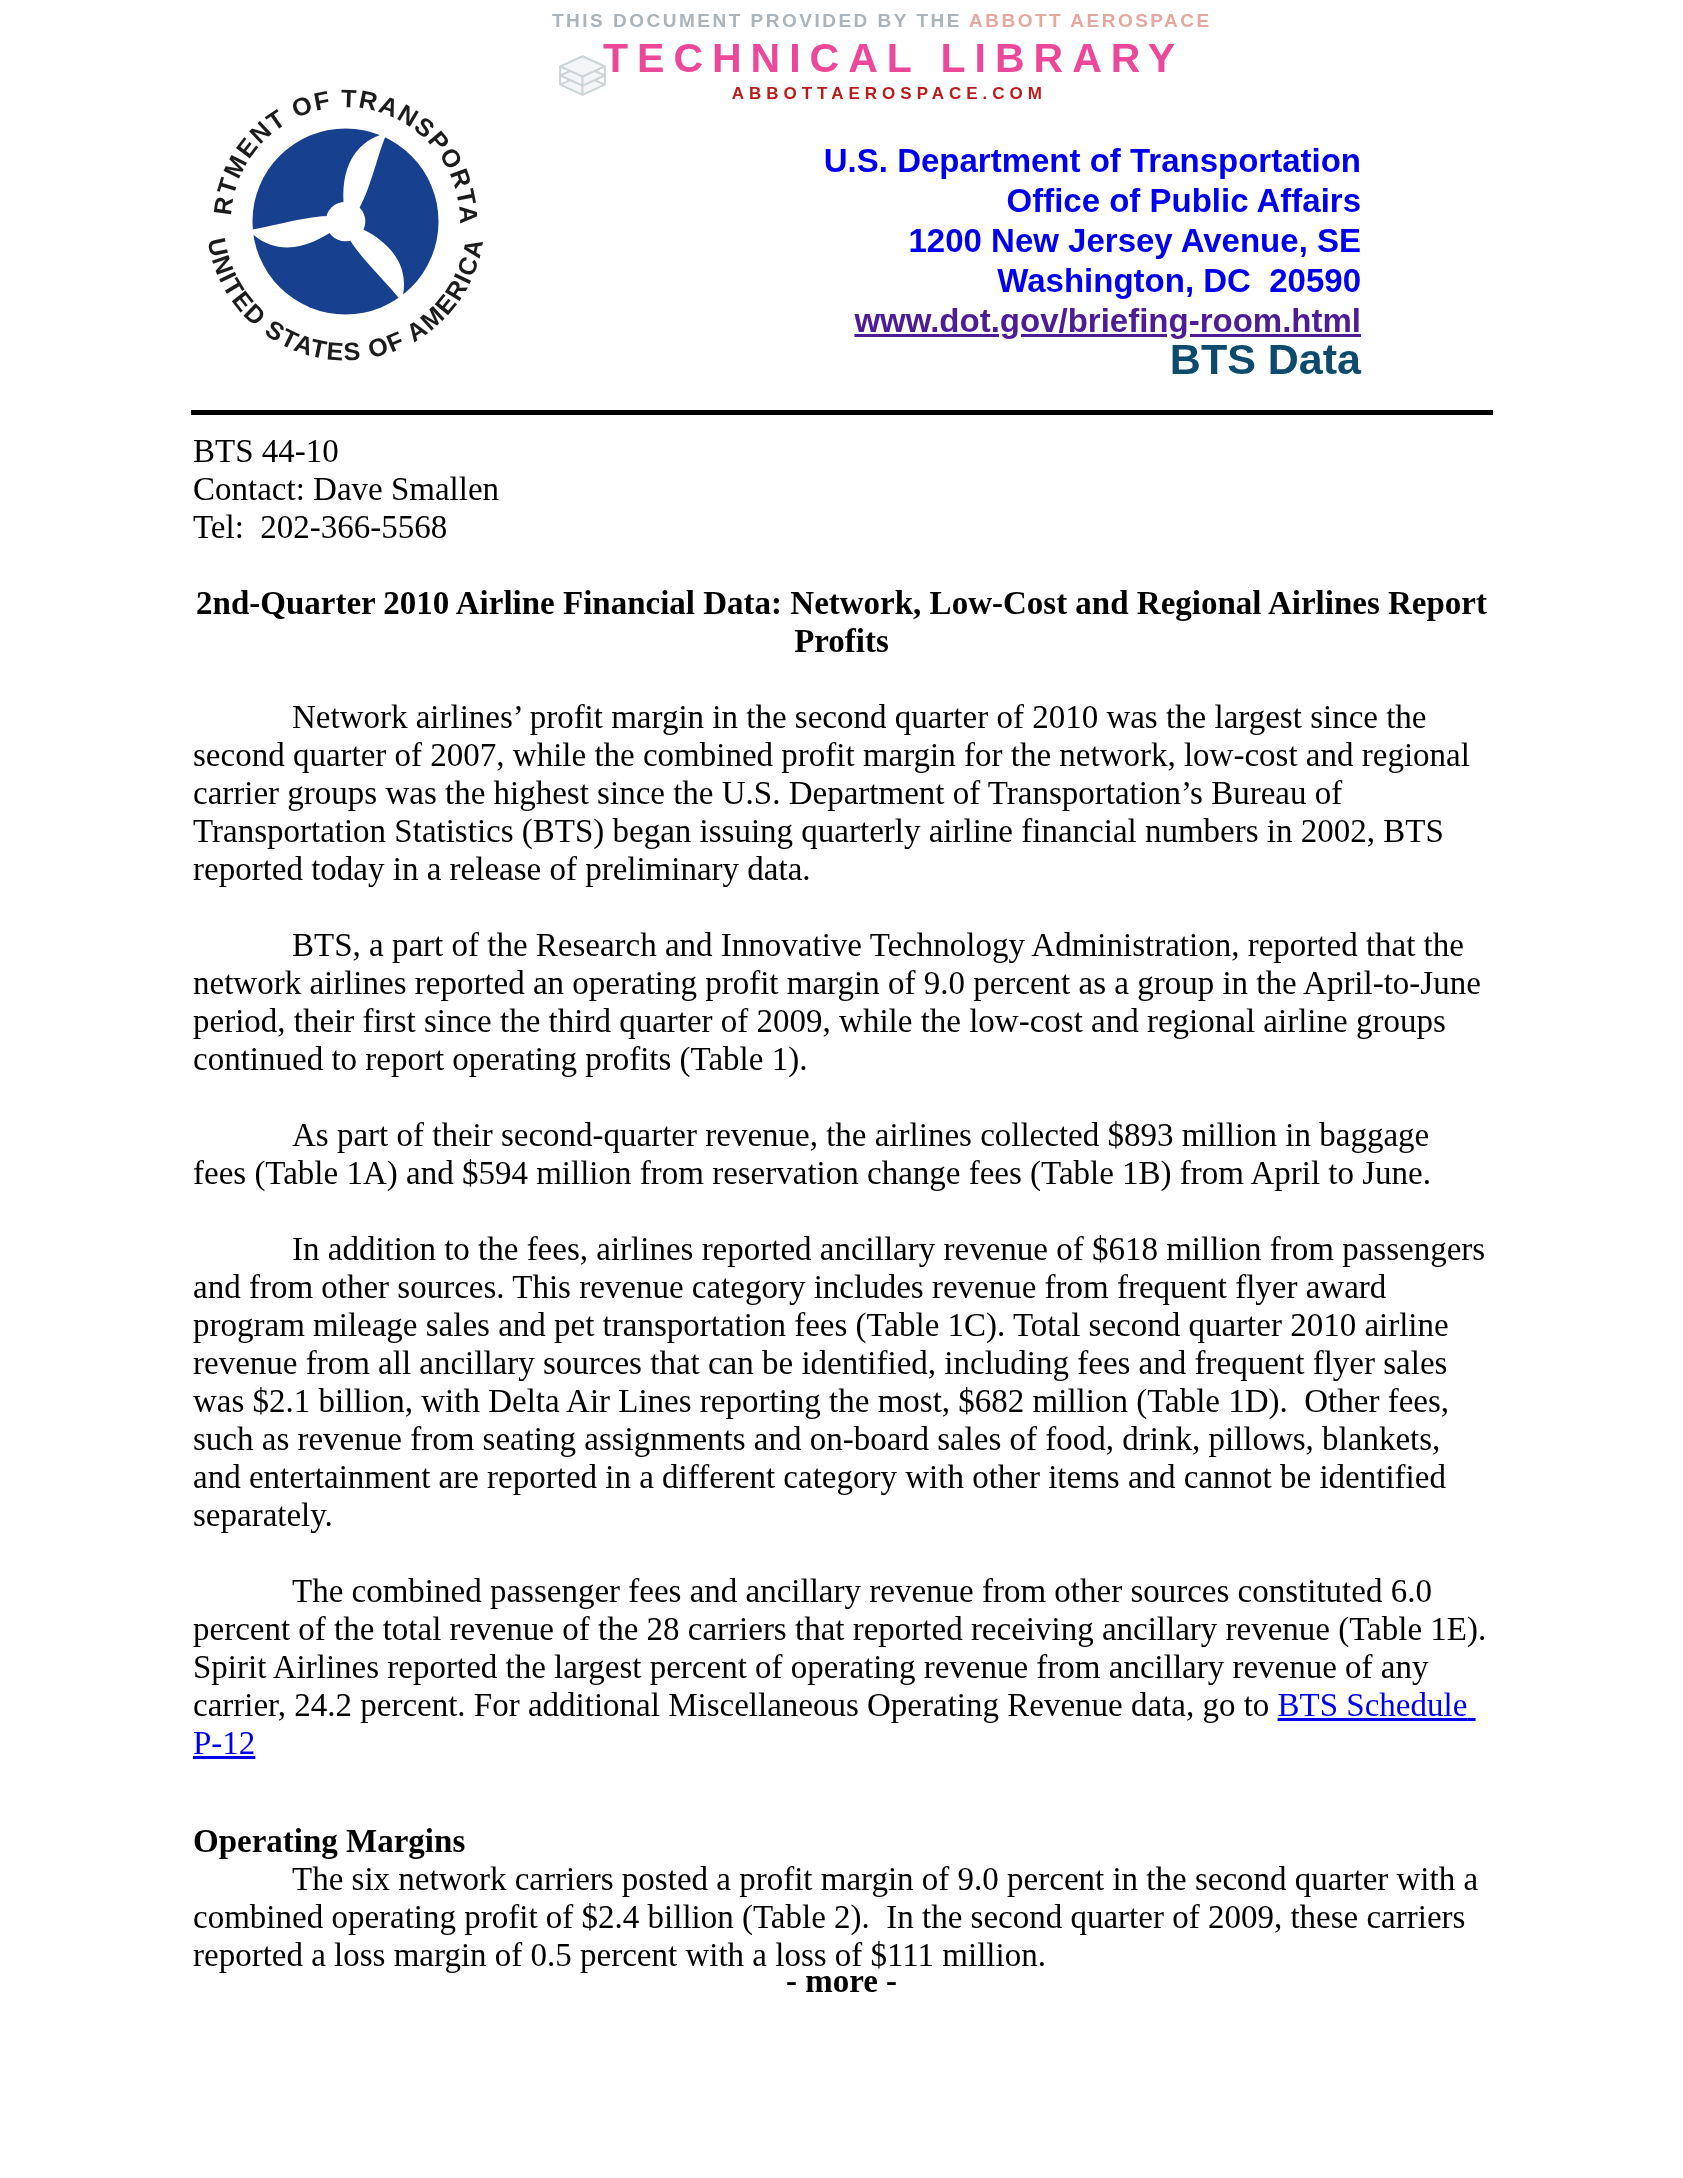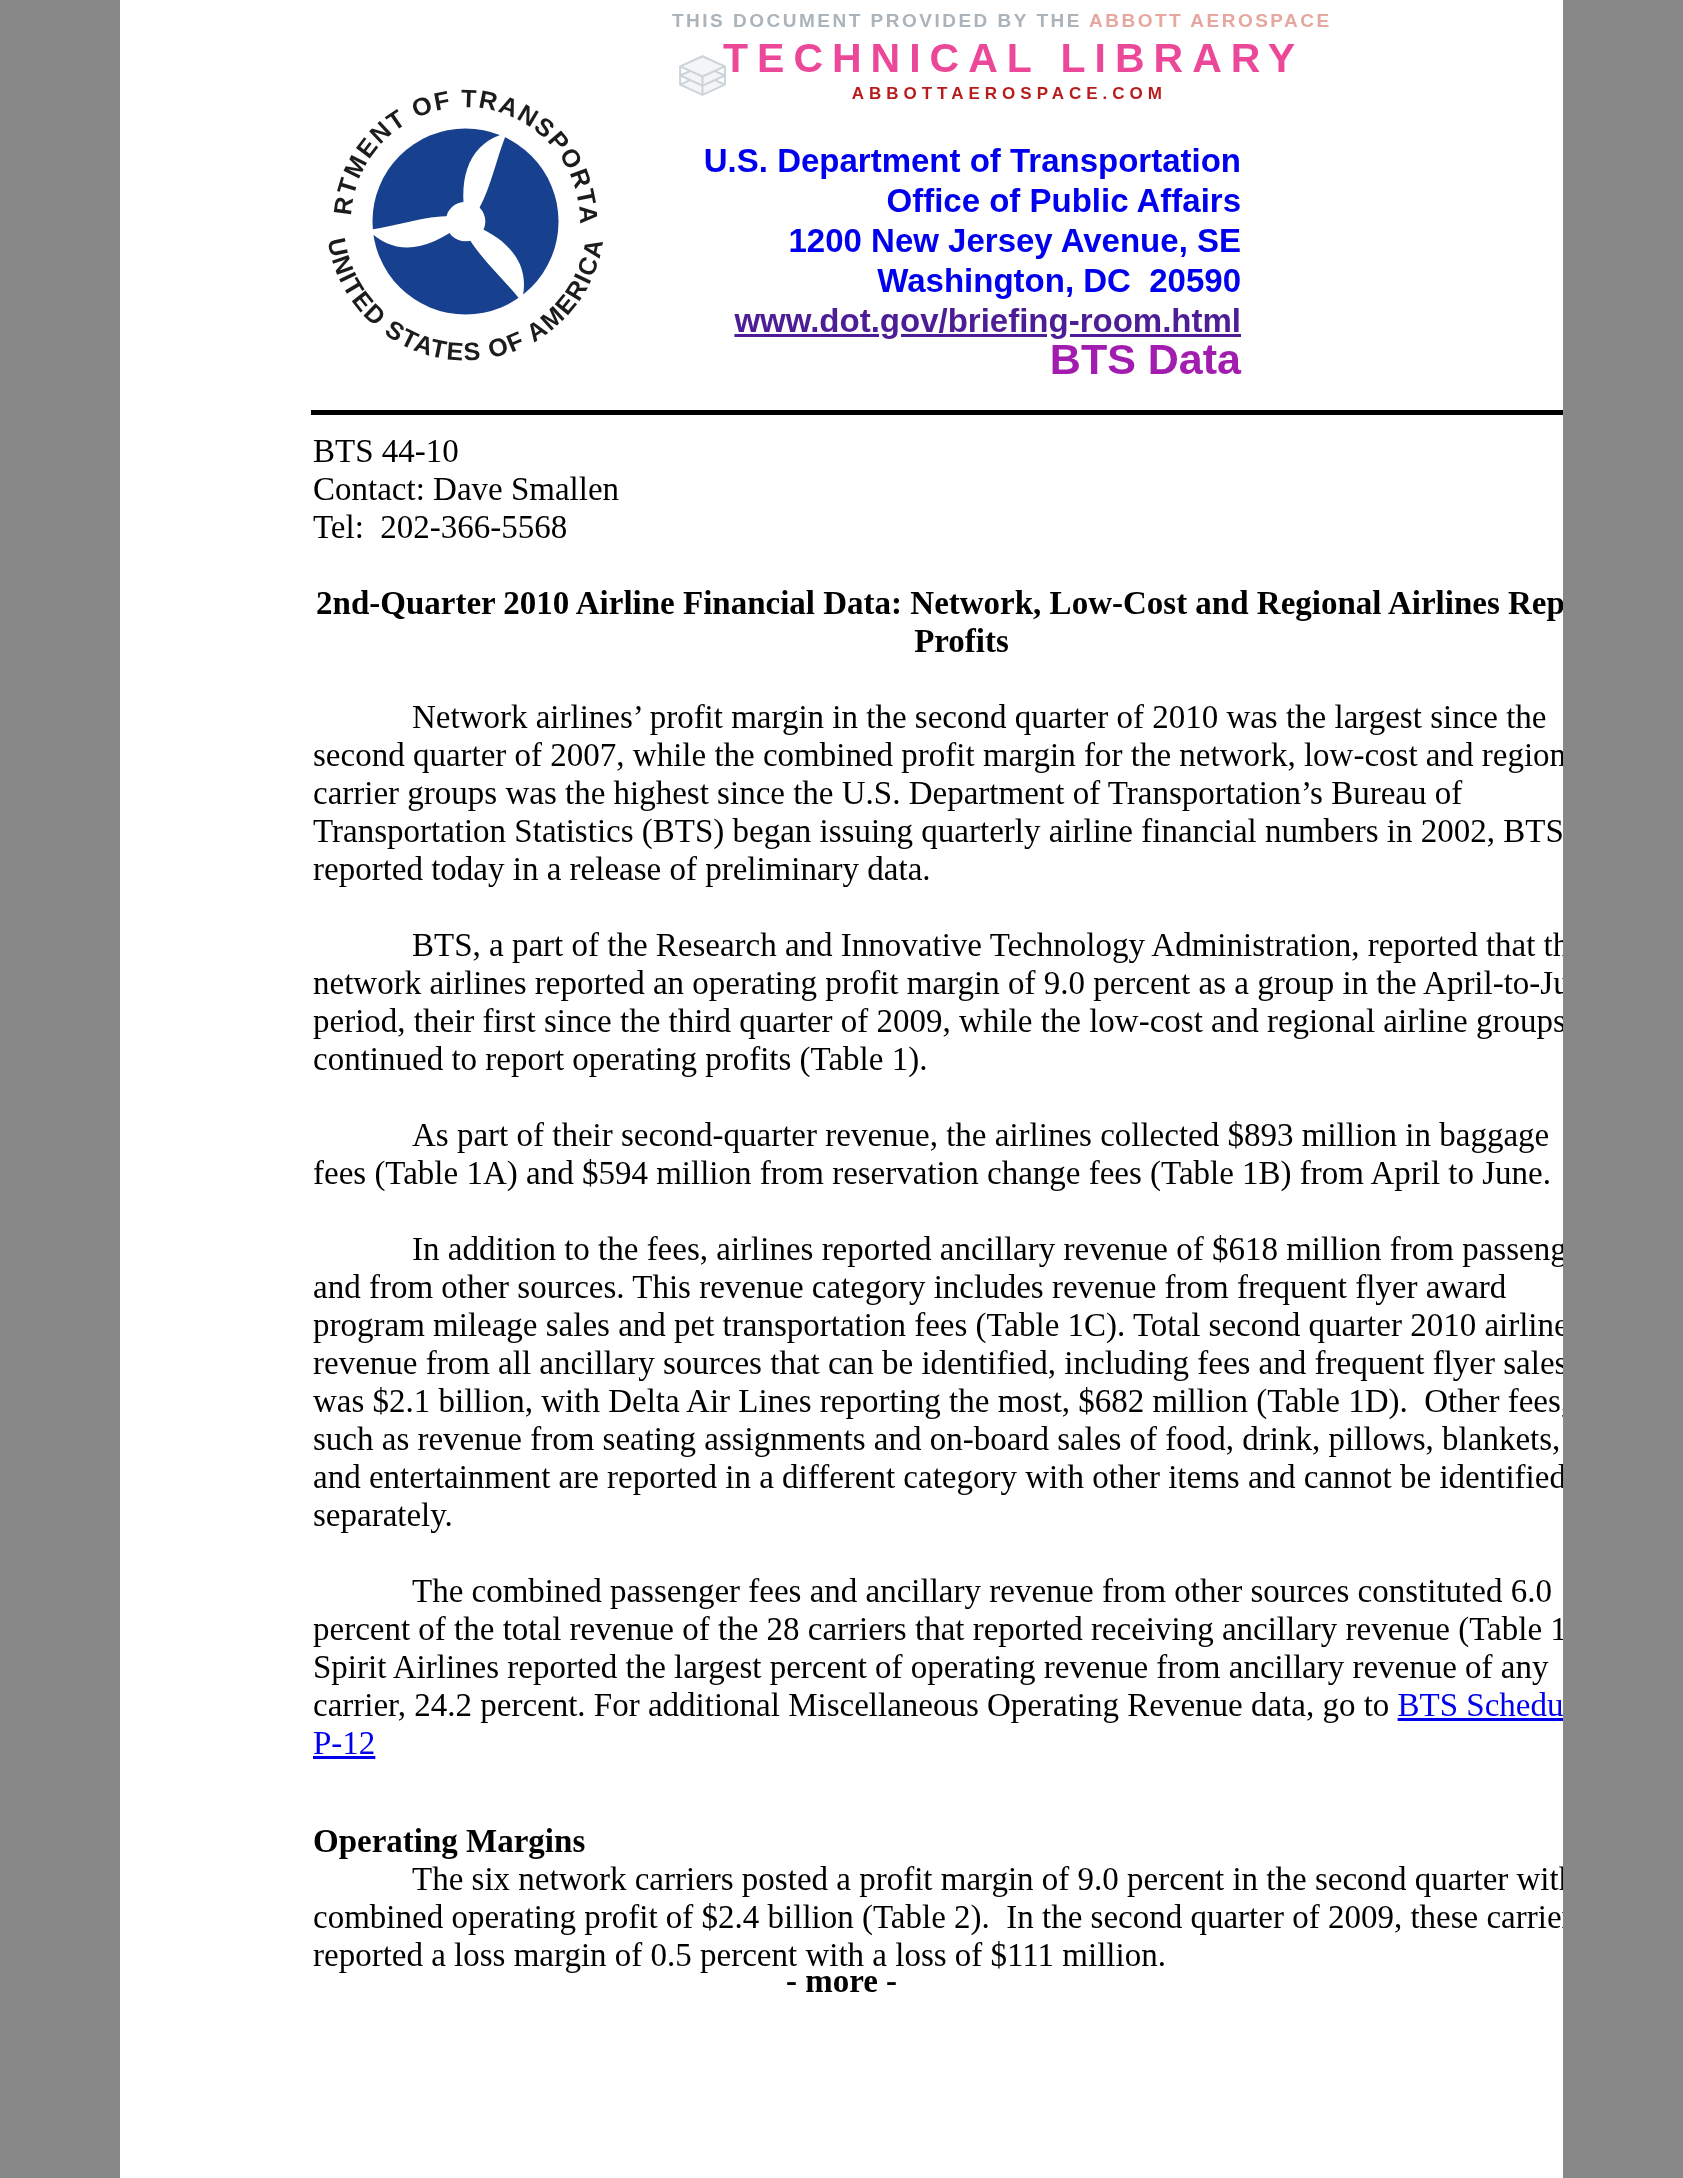--- a/index.html
+++ b/index.html
@@ -1,25 +1,24 @@
 <!DOCTYPE html>
 <html><head>
 <meta charset="utf-8">
 <style>
   html,body { margin:0; padding:0; background:#888; }
   .page {
     position:relative;
-    width:1427px; height:2178px;
+    width:1683px; height:2178px;
     margin:0 auto;
     background:#ffffff;
     font-family:"Liberation Serif", serif;
     font-size:33px;
     color:#000;
     overflow:hidden;
-    padding-left:16px;
   }
 
   
   .watermark {
     position:absolute; top:10px; left:552px; width:525px;
     font-family:"Liberation Sans", sans-serif;
     user-select:none;
   }
   .wm-row1 { font-size:19px; font-weight:bold; letter-spacing:2.5px; color:#aab4ba; white-space:nowrap; }
   .wm-row1 .wm-abbott { color:#e5a79f; }
@@ -44,21 +43,21 @@
     font-family:"Liberation Sans", sans-serif;
     font-weight:bold; font-size:33px; line-height:40px;
     color:#0000EE;
   }
   .address div { white-space:pre-wrap; }
   .address a { color:#4c1d95; text-decoration:underline; cursor:pointer; }
 
   .bts-data {
     position:absolute; top:335px; right:322px;
     font-family:"Liberation Sans", sans-serif;
-    font-weight:bold; font-size:43px; color:#a21caf;
+    font-weight:bold; font-size:43px; color:#0c4a6e;
   }
 
   .header-rule {
     position:absolute; top:410px; left:191px; width:1302px; height:5px;
     background:#000;
   }
 
   
   .content {
     position:absolute; top:432px; left:193px; width:1297px;

